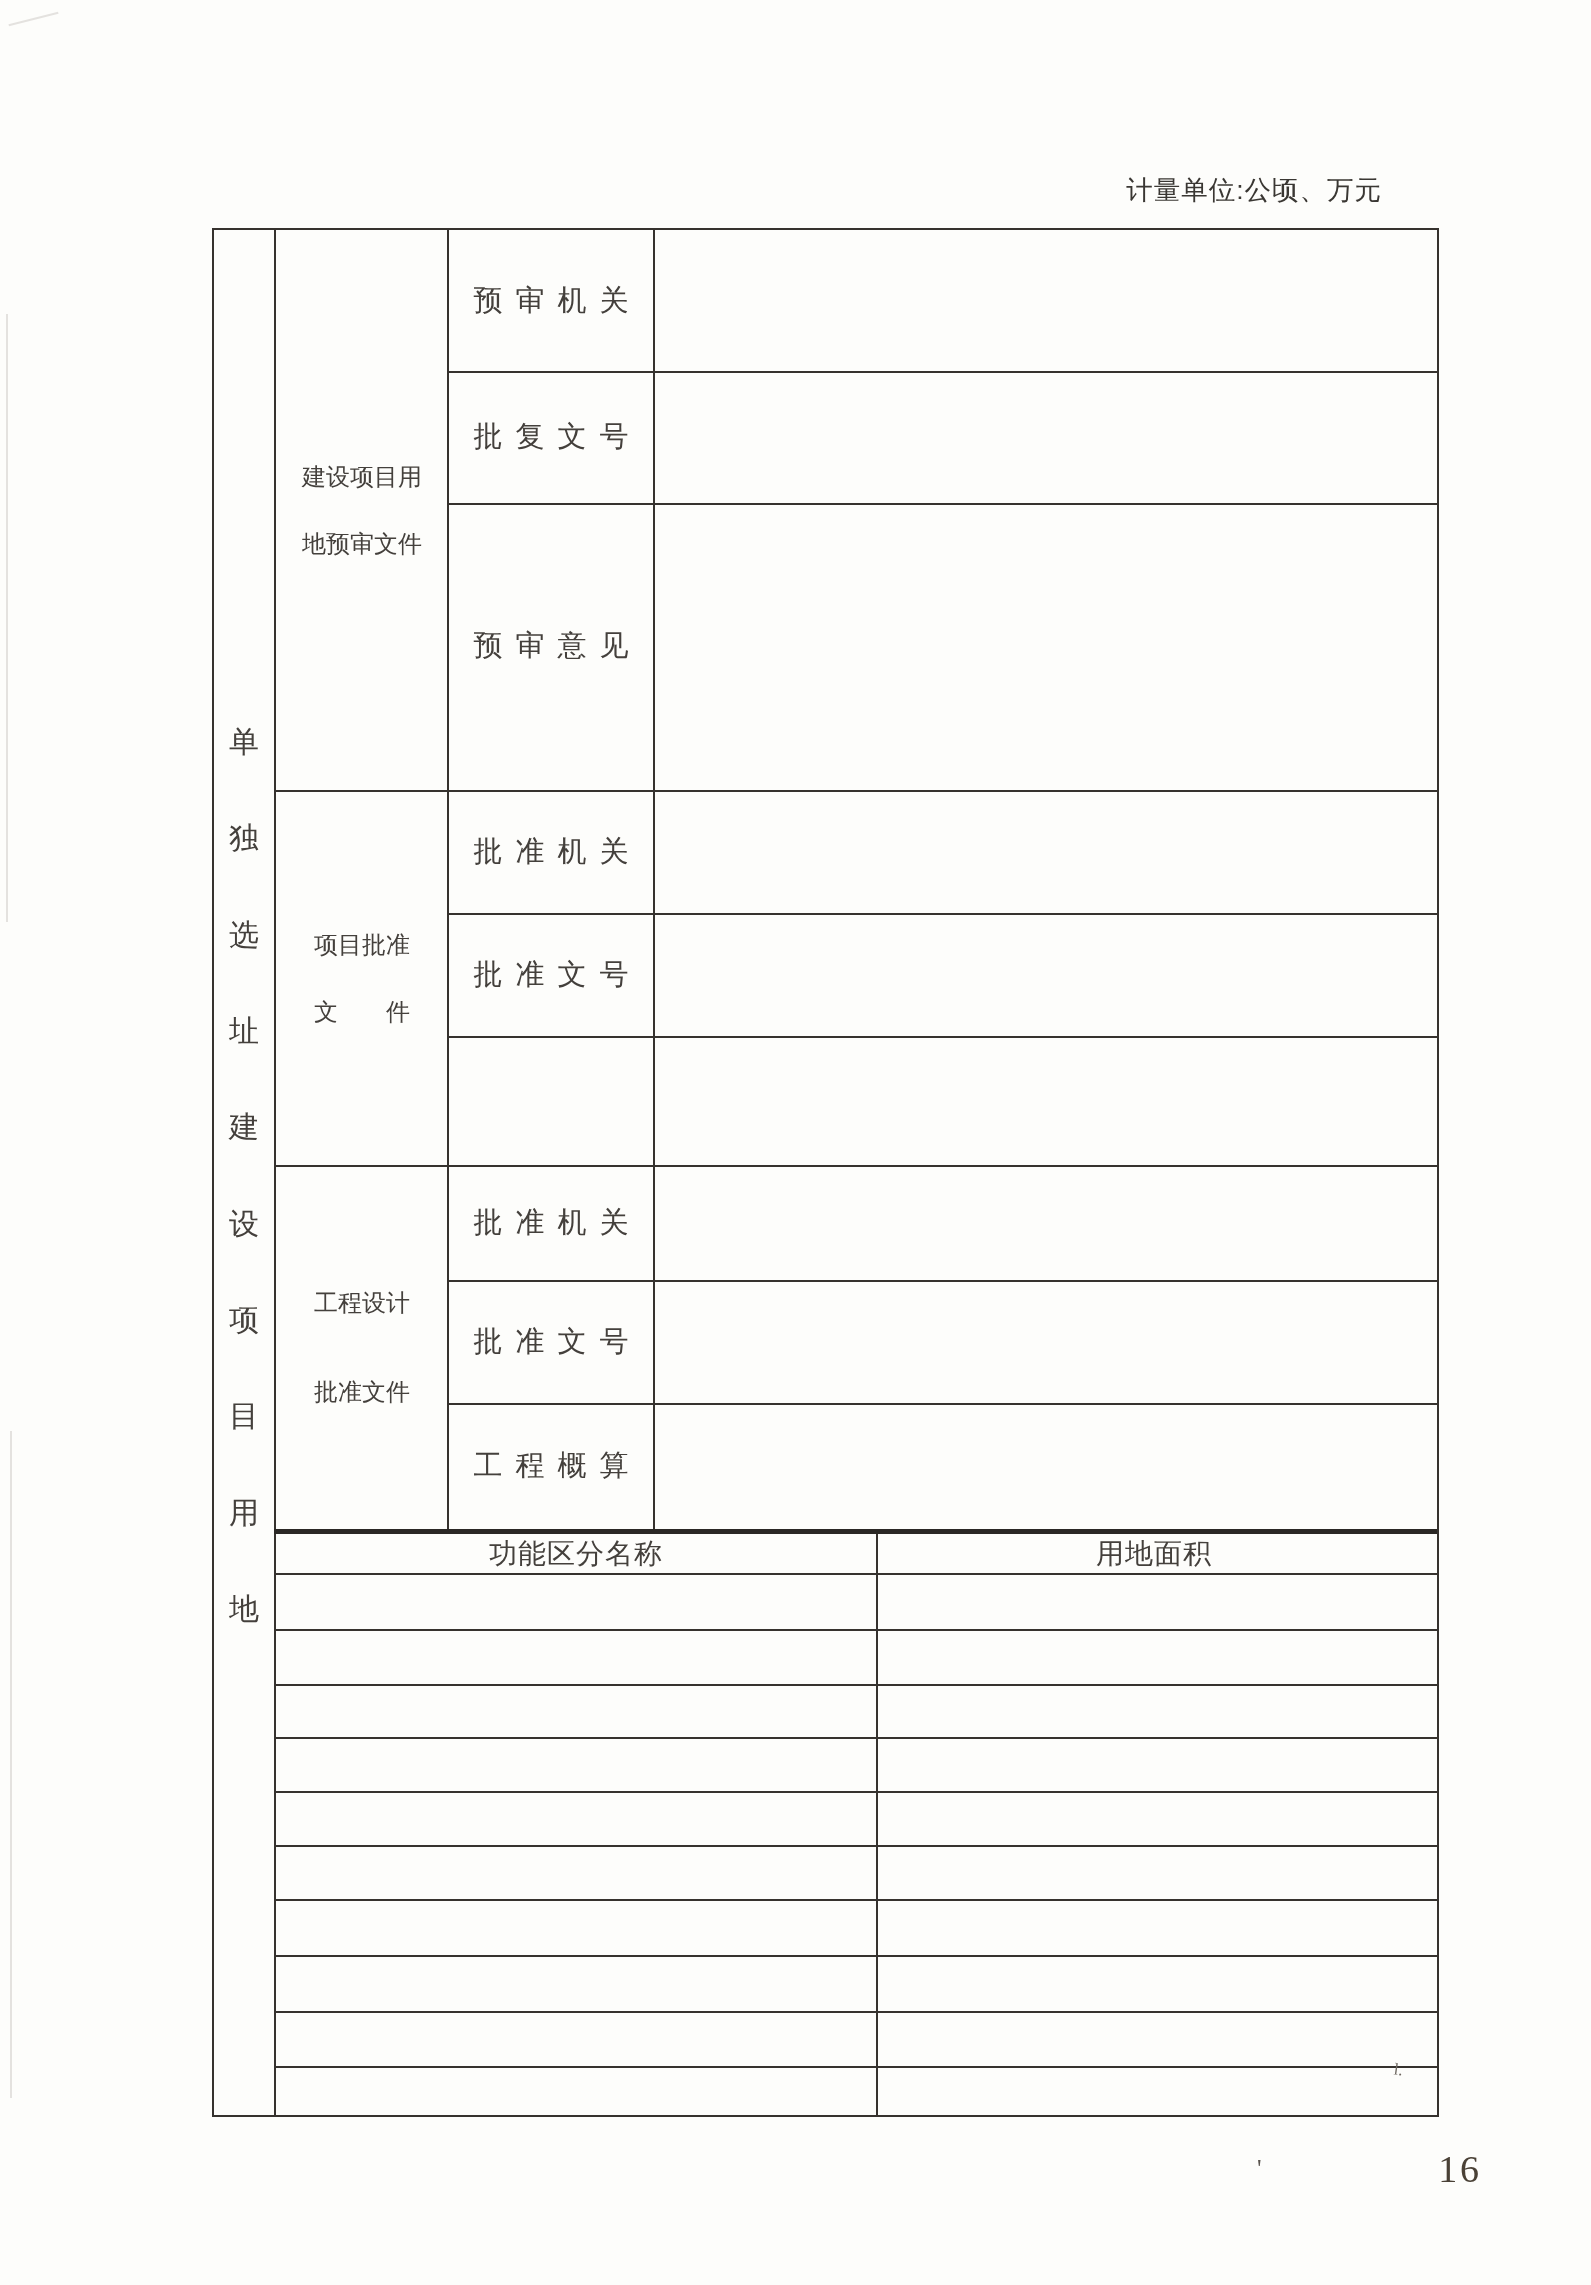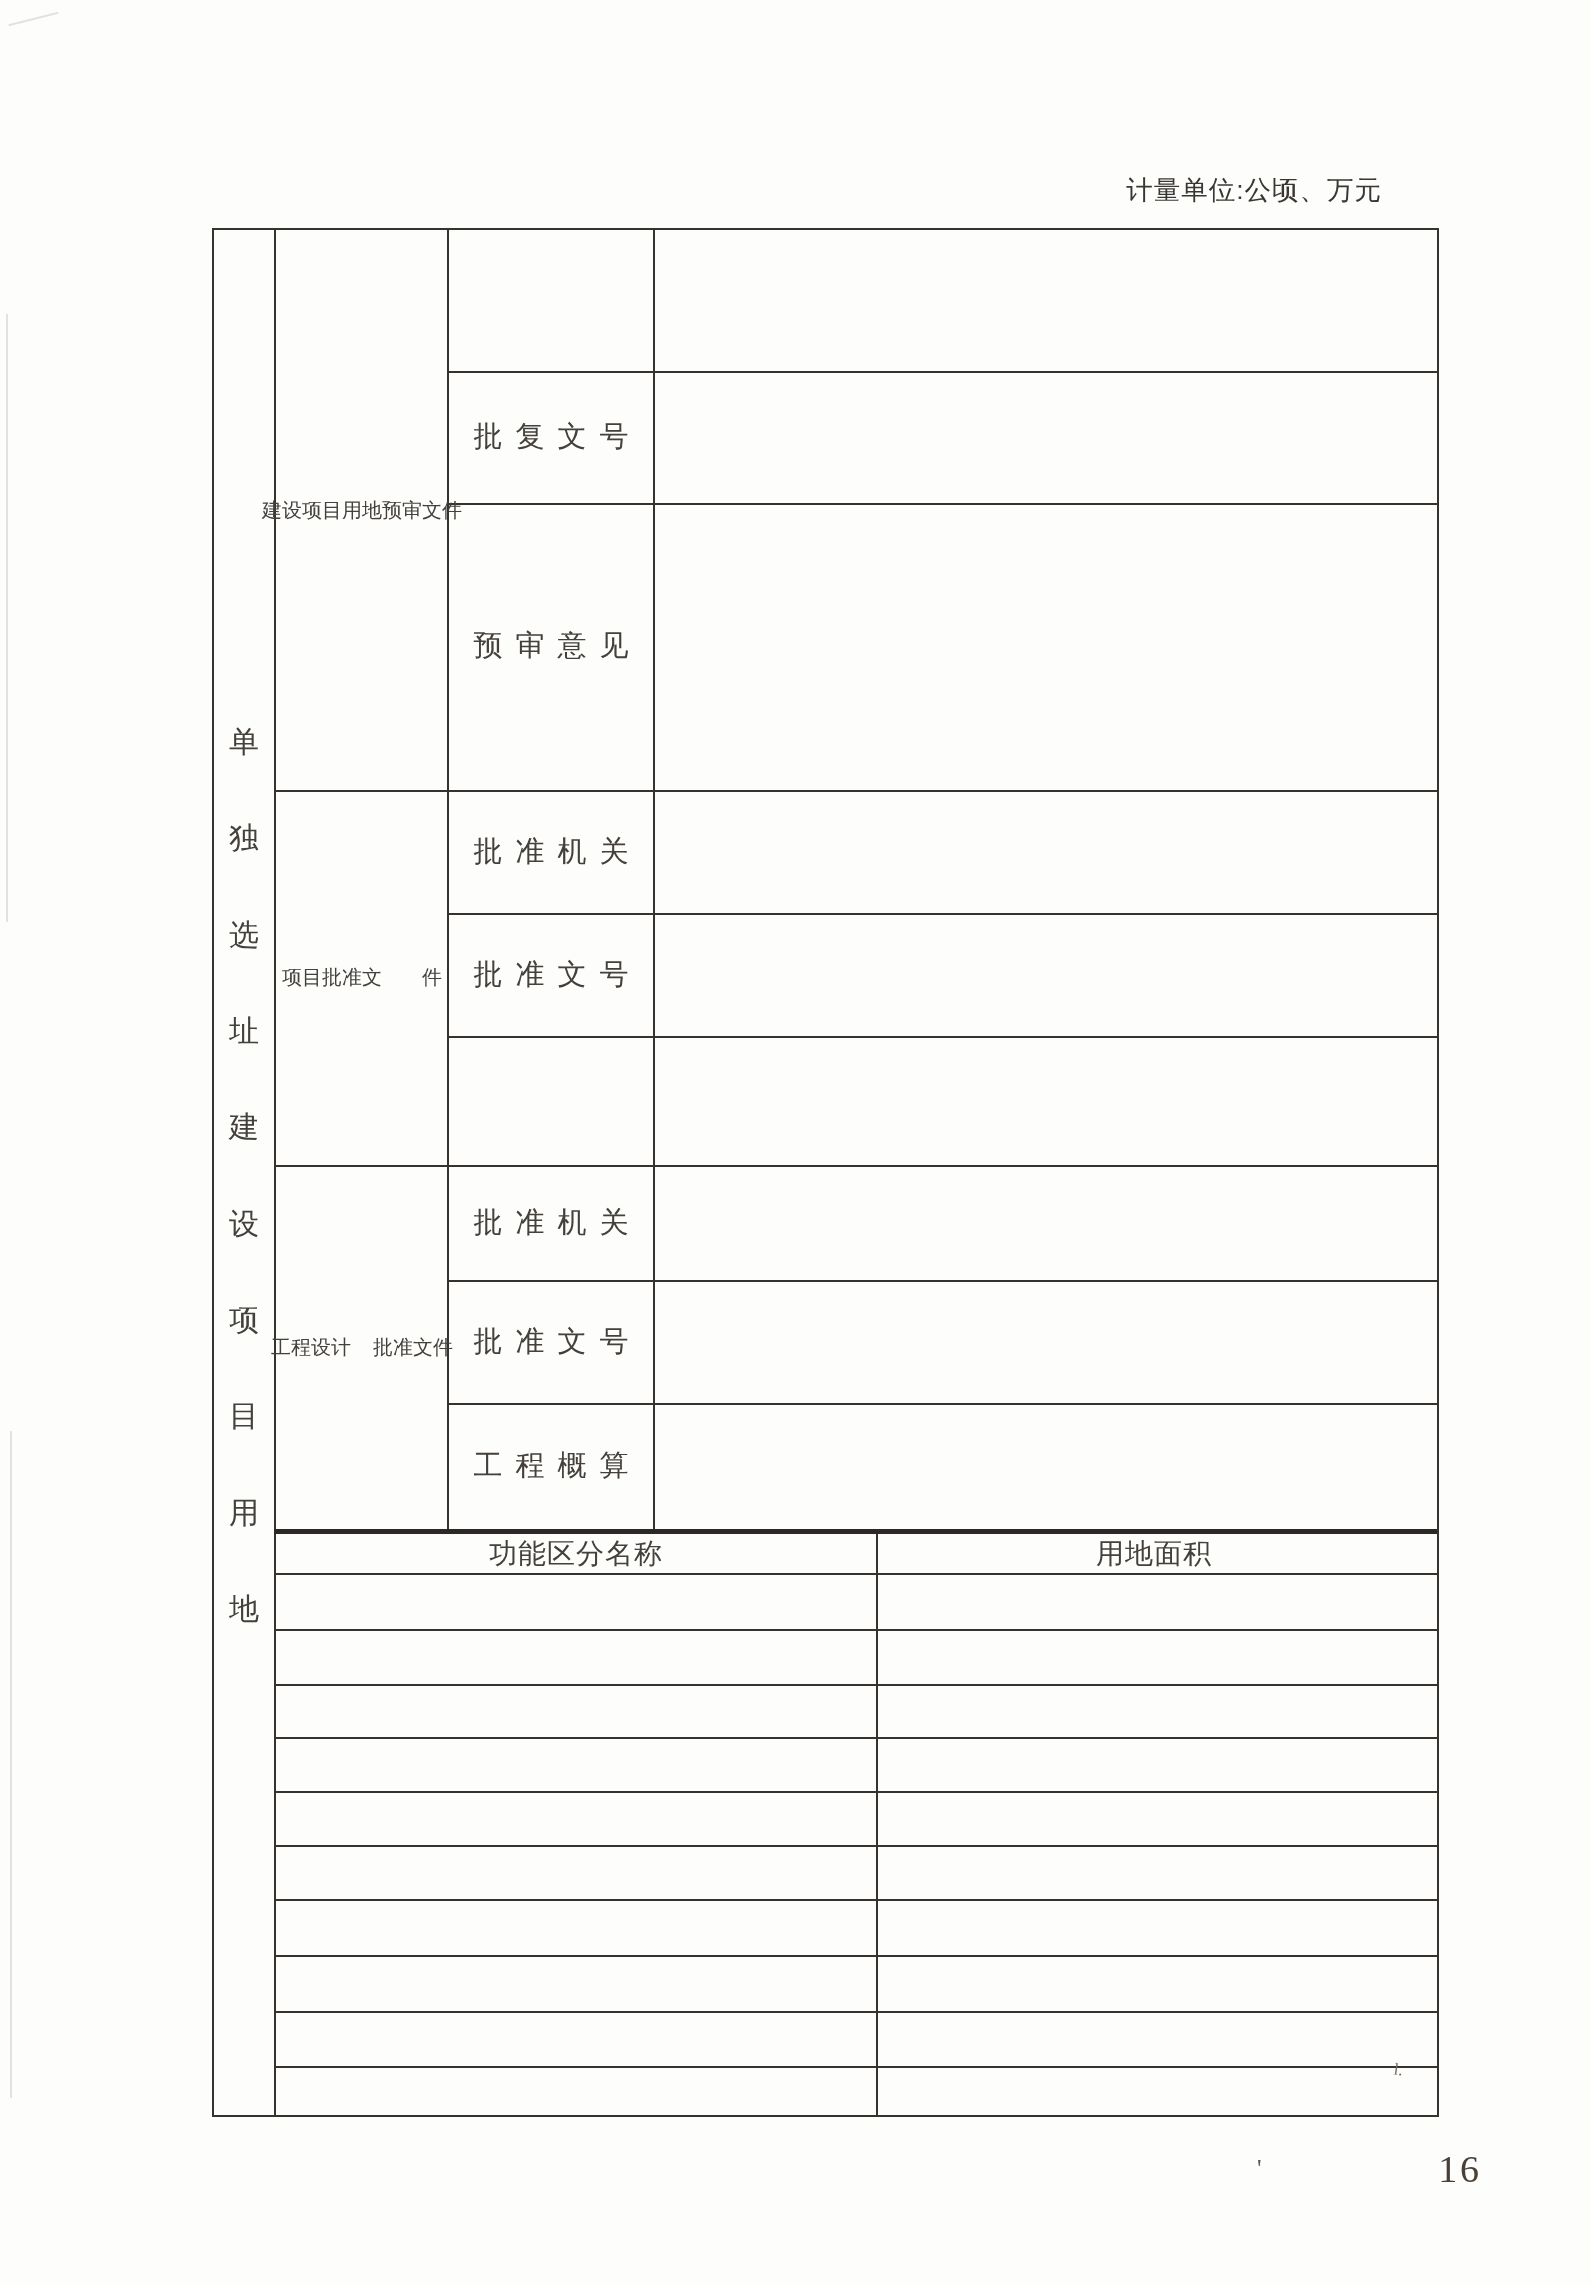--- a/index.html
+++ b/index.html
@@ -13,22 +13,22 @@
   .vl{width:2px;}
   .hl{height:2px;}
   .hl.thick{height:4.9px;background:#2b2825;}
   .vtitle{
     position:absolute;left:0;top:492px;width:60px;height:908px;
     display:flex;flex-direction:column;justify-content:space-between;align-items:center;
     font-size:30px;color:#44403c;
   }
   .glabel{
     position:absolute;left:62px;width:172px;
-    display:flex;flex-direction:row;justify-content:center;align-items:center;
-    font-size:20px;line-height:67px;color:#44403c;white-space:pre;
+    display:flex;flex-direction:column;justify-content:center;align-items:center;
+    font-size:24px;line-height:67px;color:#44403c;white-space:pre;
   }
   .flabel{
     position:absolute;left:235px;width:204px;
     display:flex;align-items:center;justify-content:center;font-size:29px;color:#44403c;
   }
   .flabel span{letter-spacing:0.45em;margin-right:-0.45em;white-space:nowrap;}
   .vcell{position:absolute;left:441px;right:0;}
   .bh{
     position:absolute;height:39px;display:flex;align-items:center;justify-content:center;
     font-size:28px;letter-spacing:1px;color:#44403c;
@@ -99,20 +99,23 @@
     </div>
     <div class="glabel" style="top:560px;height:375px;">
       <div>项目批准</div>
       <div>文　　件</div>
     </div>
     <div class="glabel" style="top:935px;height:364px;gap:22px;">
       <div>工程设计</div>
       <div>批准文件</div>
     </div>
 
+    <div class="flabel" style="top:0;height:141px;">
+        <span>预审机关</span>
+      </div>
     <div class="vcell" style="top:0;height:141px;"></div>
 
     <div class="flabel" style="top:141px;height:132px;">
         <span>批复文号</span>
       </div>
     <div class="vcell" style="top:141px;height:132px;"></div>
 
     <div class="flabel" style="top:273px;height:286px;">
         <span>预审意见</span>
       </div>

